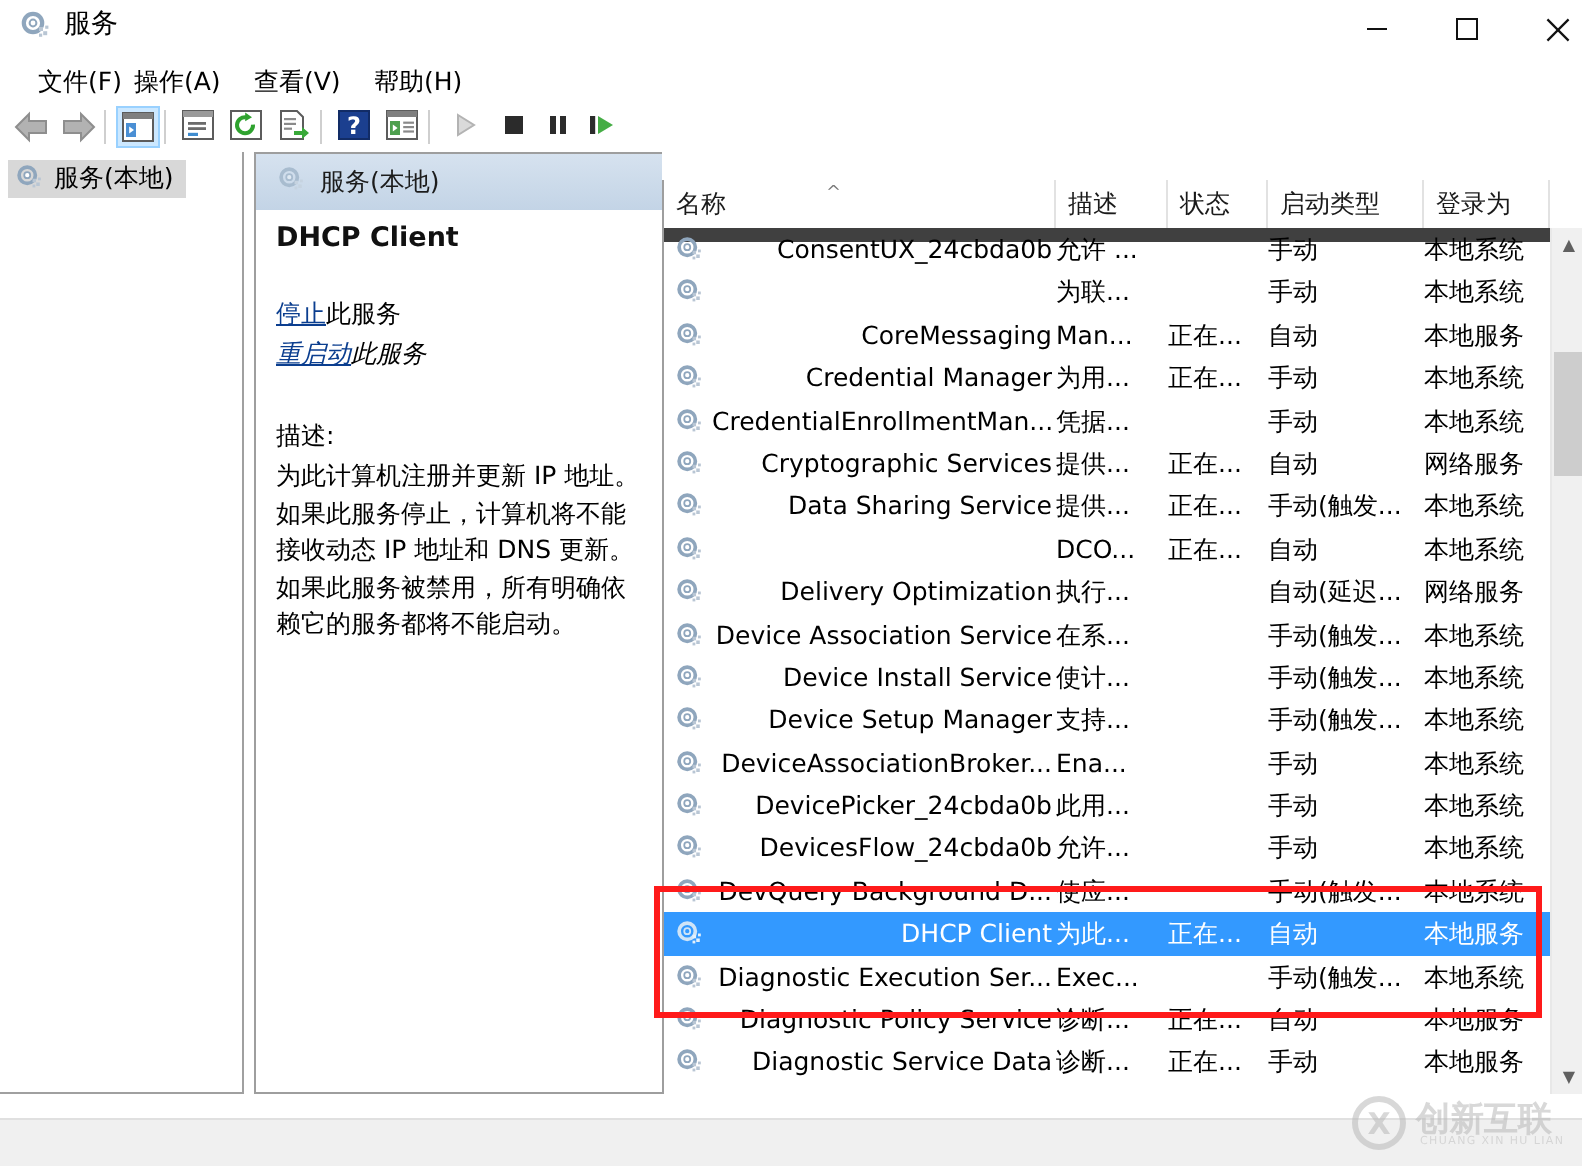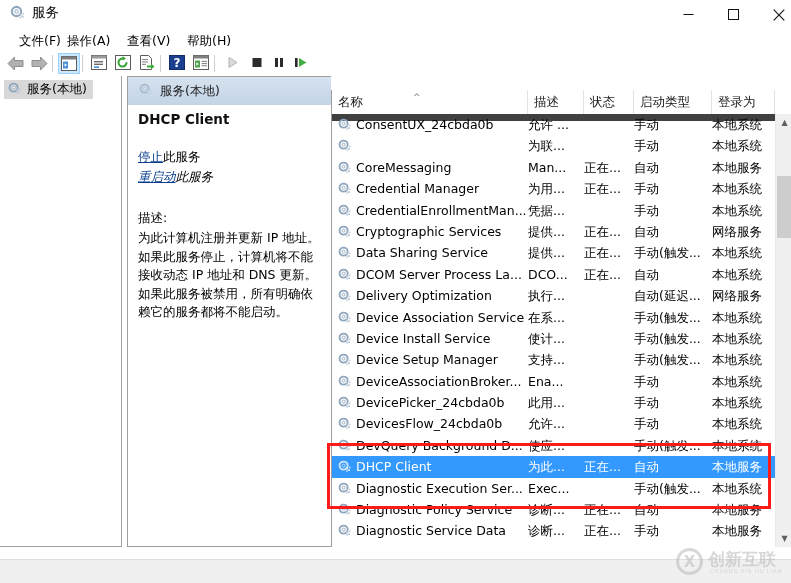--- a/index.html
+++ b/index.html
@@ -154,21 +154,21 @@
     position: relative; height: 21.4px; width: 443px;
     font-size: 12.5px; color: #000;
     white-space: nowrap;
   }
   .row.sel { background: #3399ff; color: #ffffff; }
   .row.sel .cell { color: #ffffff; }
   .cell {
     position: absolute; top: 0; height: 21.4px; line-height: 21.4px;
     overflow: hidden; color: #000;
   }
-  .c-name  { left: 24px;  width: 170px; }
+  .c-name  { left: 24px;  width: 170px; text-align: right; }
   .c-desc  { left: 196px; width: 48px; }
   .c-state { left: 252px; width: 48px; }
   .c-start { left: 302px; width: 74px; }
   .c-logon { left: 380px; width: 70px; }
   .row-icon {
     position: absolute; left: 5px; top: 3px; width: 15px; height: 15px;
   }
 
   
   .vscroll {
@@ -551,21 +551,20 @@
             <span class="row-icon"><svg width="15" height="15" viewBox="0 0 17 17">
                 <circle cx="7.5" cy="7.5" r="4.6" fill="none" stroke="#8fa6bd" stroke-width="2.1"></circle>
                 <circle cx="7.5" cy="7.5" r="1.7" fill="#ffffff" stroke="#8fa6bd" stroke-width="1"></circle>
                 <g fill="#b9c6d4">
                   <rect x="10.5" y="9.5" width="2" height="2"></rect>
                   <rect x="12.6" y="11.6" width="2" height="2"></rect>
                   <rect x="10.5" y="12.8" width="1.6" height="1.6"></rect>
                   <rect x="13.6" y="8.8" width="1.6" height="1.6"></rect>
                 </g>
               </svg></span>
-            <span class="cell c-name">DCOM Server Process La...</span>
             <span class="cell c-desc">DCO...</span>
             <span class="cell c-state">正在...</span>
             <span class="cell c-start">自动</span>
             <span class="cell c-logon">本地系统</span>
           </div>
           <div class="row">
             <span class="row-icon"><svg width="15" height="15" viewBox="0 0 17 17">
                 <circle cx="7.5" cy="7.5" r="4.6" fill="none" stroke="#8fa6bd" stroke-width="2.1"></circle>
                 <circle cx="7.5" cy="7.5" r="1.7" fill="#ffffff" stroke="#8fa6bd" stroke-width="1"></circle>
                 <g fill="#b9c6d4">

